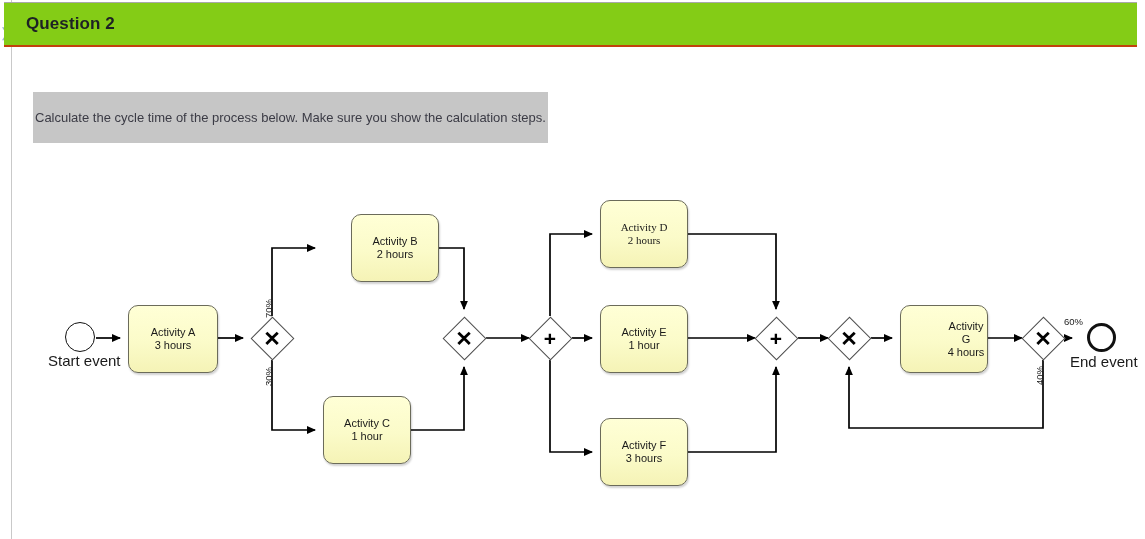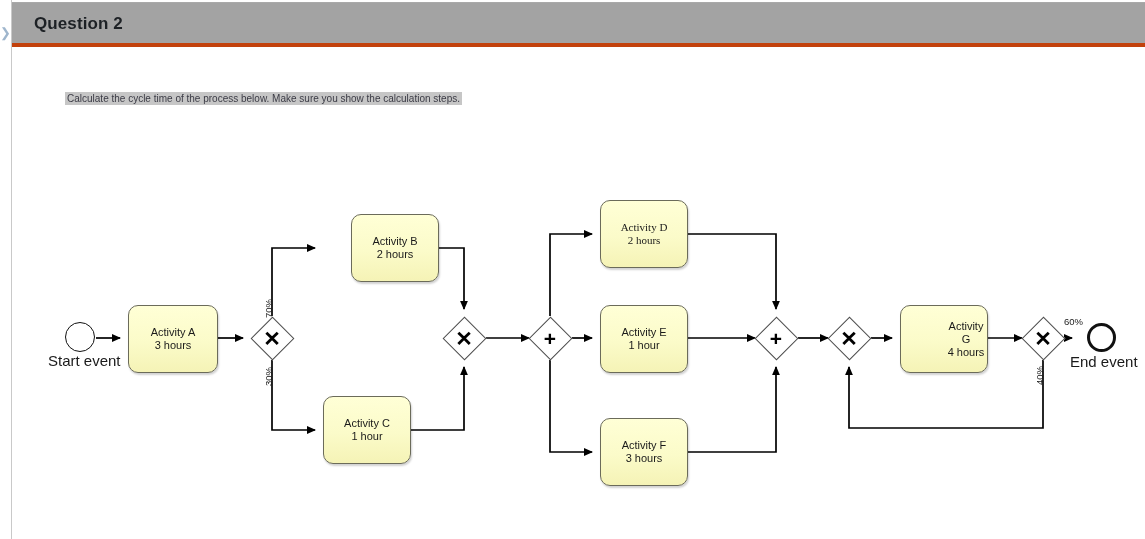--- a/index.html
+++ b/index.html
@@ -33,49 +33,48 @@
     top: 26px;
     width: 10px;
     height: 14px;
     color: #9fb6cd;
     line-height: 14px;
     font-size: 13px;
   }
   
   .q-header {
     position: absolute;
-    left: 12px;
+    left: 4px;
     top: 2px;
     width: 1133px;
     height: 45px;
-    background: #a3a3a3;
+    background: #84cc16;
     border-top: 1px solid #a9a9a9;
-    border-bottom: 4px solid #c2410c;
+    border-bottom: 2px solid #c2410c;
     box-sizing: border-box;
   }
   .q-title {
     position: absolute;
     left: 22px;
     top: 11px;
     font-size: 17px;
     font-weight: bold;
     color: #1d2125;
     letter-spacing: 0.1px;
   }
   
   .prompt {
     position: absolute;
     left: 33px;
     top: 92px;
-    font-size: 10px;
+    font-size: 13px;
     color: #3b3b45;
     background: #c6c6c6;
-    padding: 1px 2px;
+    padding: 18px 2px;
     white-space: nowrap;
-    margin-left: 32px;
   }
   
   .canvas {
     position: absolute;
     left: 0;
     top: 0;
     width: 1145px;
     height: 539px;
   }
   .task {

